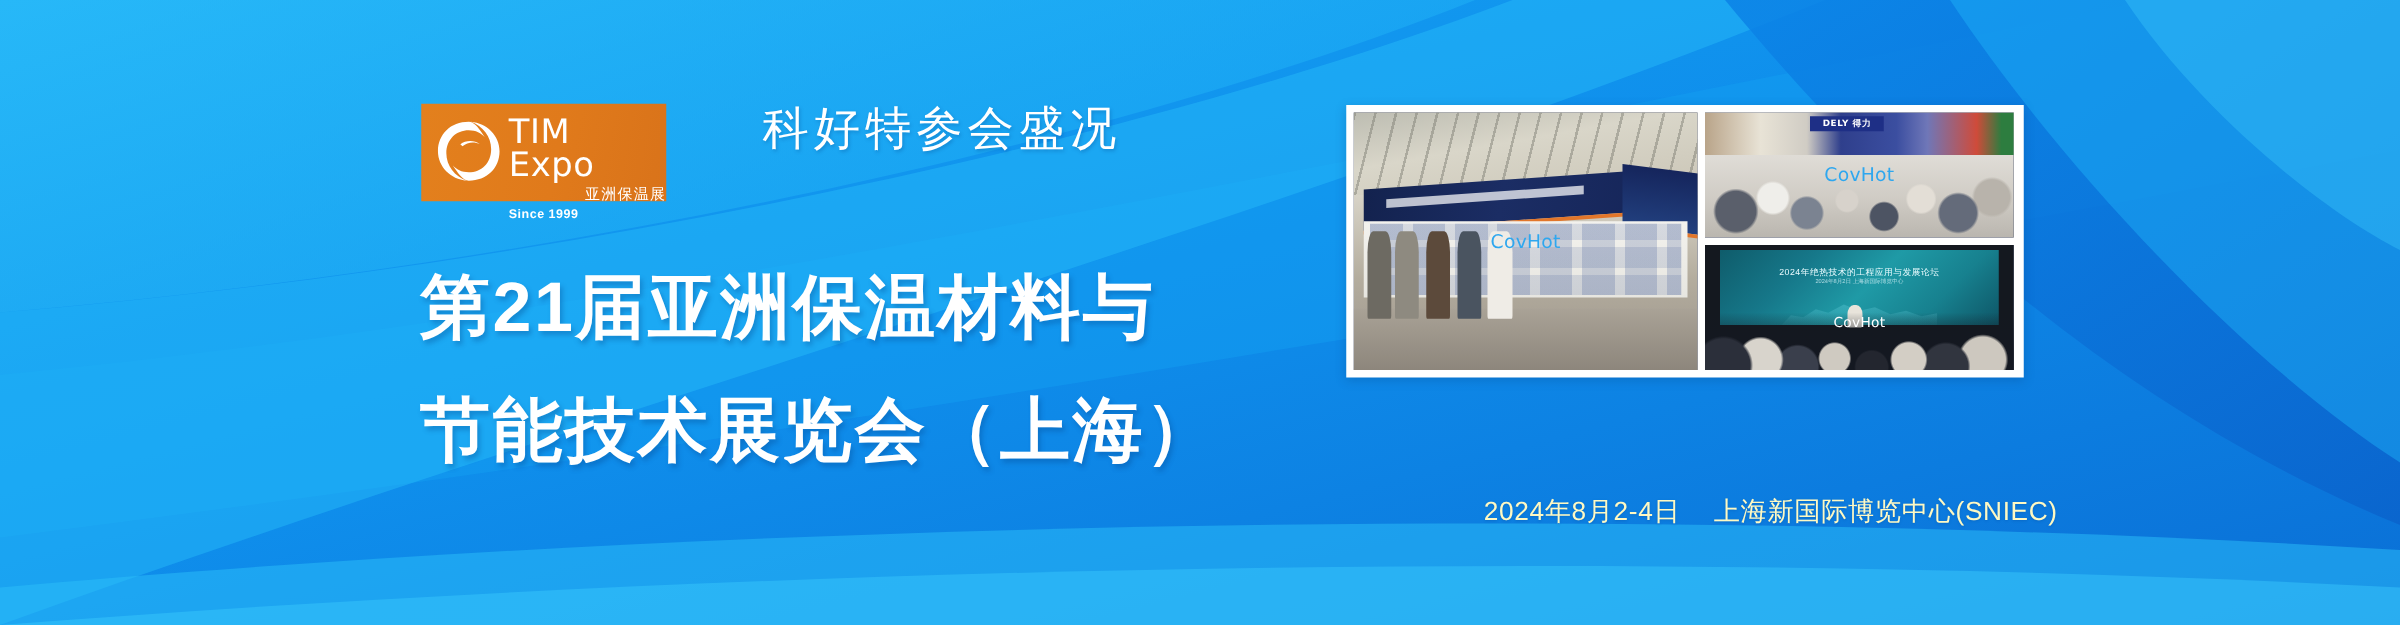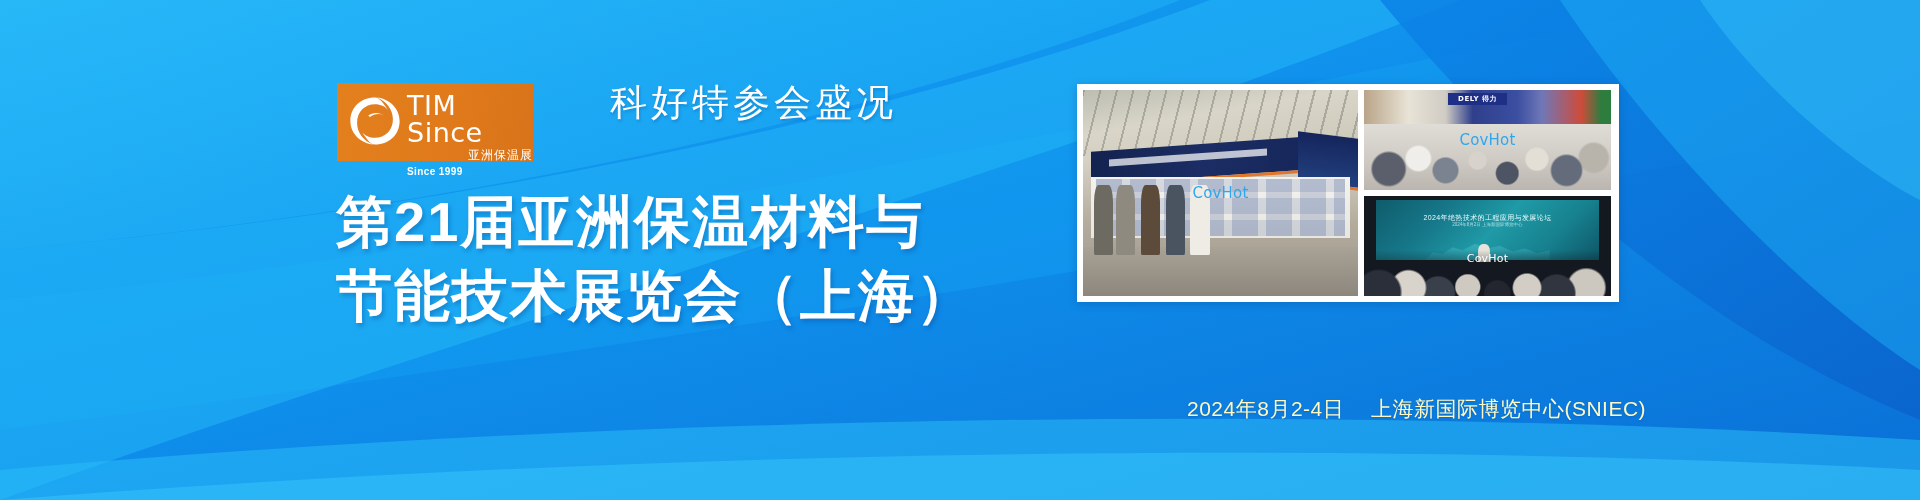--- a/index.html
+++ b/index.html
@@ -37,21 +37,21 @@
     font-size:37px;color:#ffffff;letter-spacing:4px;font-weight:400;
     text-shadow:1px 2px 3px rgba(0,60,130,.28);
     white-space:nowrap;
   }
   .headline{
     position:absolute;left:336px;top:185px;
     color:#ffffff;font-size:56px;font-weight:700;letter-spacing:2px;
     line-height:1.33;white-space:nowrap;
     text-shadow:2px 3px 4px rgba(0,60,130,.30);
   }
-  .headline div{display:block;}
+  .headline div{display:block;margin-top:24px;}
   .datebar{
     position:absolute;left:1187px;top:395px;
     color:#fef9c3;font-size:21px;letter-spacing:.5px;white-space:nowrap;
     text-shadow:0 1px 2px rgba(0,60,130,.25);
   }
   .datebar .gap{display:inline-block;width:14px;}
 
   
   .collage{
     position:absolute;left:1077px;top:84px;width:530px;height:206px;
@@ -191,21 +191,21 @@
     <div class="logo-mark">
       <svg viewBox="0 0 100 100" width="56" height="56">
         <path d="M50 8 C24 8 6 26 6 50 C6 72 24 90 47 92 C30 86 18 71 18 53
                  C18 33 32 20 50 20 C60 20 68 24 73 30 C66 20 59 8 50 8 Z" fill="#ffffff"></path>
         <path d="M50 92 C76 92 94 74 94 50 C94 28 76 10 53 8 C70 14 82 29 82 47
                  C82 67 68 80 50 80 C40 80 32 76 27 70 C34 80 41 92 50 92 Z" fill="#ffffff"></path>
         <path d="M38 40 C46 34 58 34 66 40 C58 36 48 37 41 43 Z" fill="#ffffff"></path>
       </svg>
     </div>
     <div class="logo-txt">
-      <div class="logo-title">TIM Since</div>
+      <div class="logo-title">TIM Expo</div>
       <div class="logo-sub">亚洲保温展</div>
       <div class="logo-since">Since 1999</div>
     </div>
   </div>
 
   <div class="tagline">科好特参会盛况</div>
 
   <div class="headline">
     <div>第21届亚洲保温材料与</div>
     <div>节能技术展览会（上海）</div>

